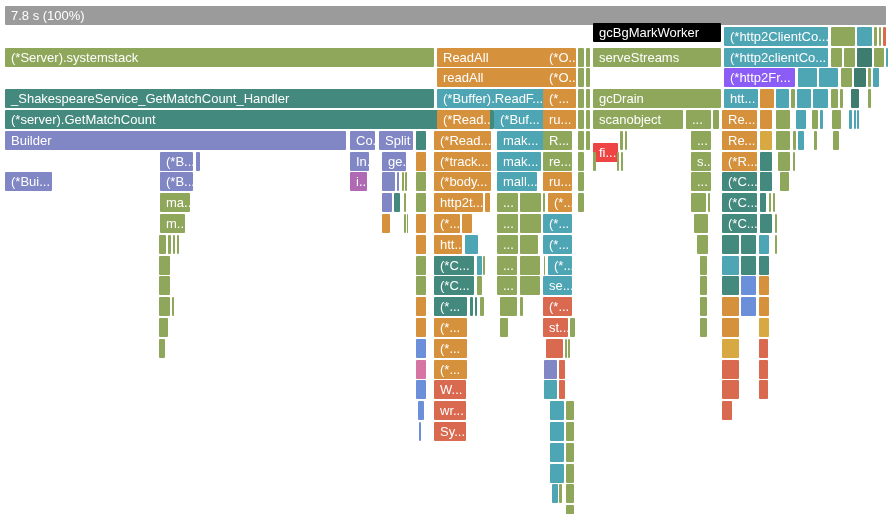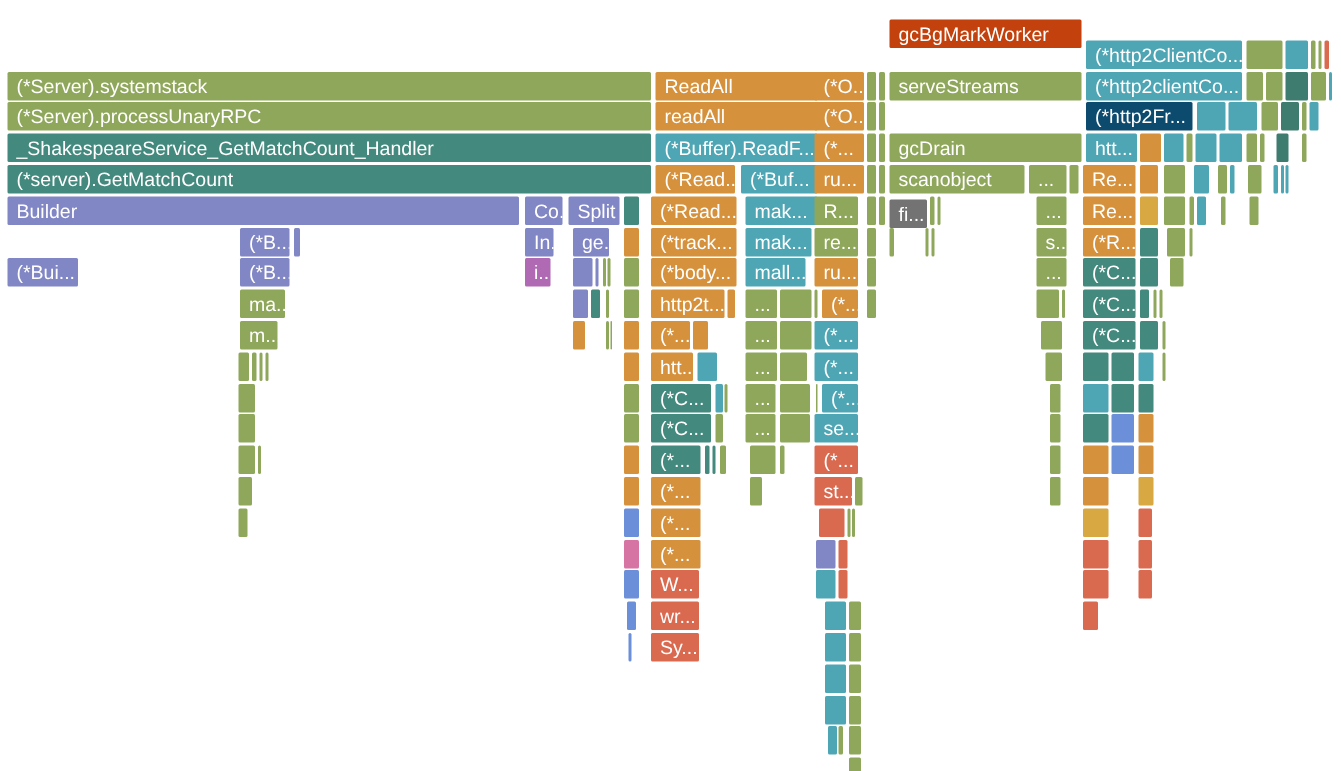--- a/index.html
+++ b/index.html
@@ -13,45 +13,45 @@
     padding-left:6px;box-sizing:border-box;
     border-radius:1px;cursor:pointer;
   }
   .frame.sliver{padding-left:0;}
   .root{left:5px;top:6px;width:881px;background:#9B9B9B;}
 </style>
 </head>
 <body>
 
 <div id="flame">
-    <div class="frame" title="gcBgMarkWorker" style="left: 593px; top: 13px; width: 128px; background: #c2410c;">gcBgMarkWorker</div>
+  <div class="frame root">7.8 s (100%)</div>
+    <div class="frame" title="gcBgMarkWorker" style="left: 593px; top: 23px; width: 128px; background: #000000;">gcBgMarkWorker</div>
     <div class="frame" title="(*http2ClientCo..." style="left: 724px; top: 26.8px; width: 104px; background: rgb(78, 165, 180);">(*http2ClientCo...</div>
     <div class="frame sliver" style="left: 831px; top: 26.8px; width: 24px; background: rgb(143, 167, 91);"></div>
     <div class="frame sliver" style="left: 857px; top: 26.8px; width: 15px; background: rgb(78, 165, 180);"></div>
     <div class="frame sliver" style="left: 874px; top: 26.8px; width: 3px; background: rgb(143, 167, 91);"></div>
     <div class="frame sliver" style="left: 879px; top: 26.8px; width: 2px; background: rgb(143, 167, 91);"></div>
     <div class="frame sliver" style="left: 883px; top: 26.8px; width: 3px; background: rgb(217, 105, 79);"></div>
     <div class="frame" title="(*Server).handleStream" style="left: 5px; top: 47.6px; width: 429px; background: rgb(143, 167, 91);">(*Server).systemstack</div>
     <div class="frame" title="ReadAll" style="left: 437px; top: 47.6px; width: 108px; background: rgb(214, 145, 60);">ReadAll</div>
     <div class="frame" title="(*O..." style="left: 543px; top: 47.6px; width: 33px; background: rgb(214, 145, 60);">(*O...</div>
     <div class="frame sliver" style="left: 578px; top: 47.6px; width: 6px; background: rgb(143, 167, 91);"></div>
     <div class="frame sliver" style="left: 586px; top: 47.6px; width: 4px; background: rgb(143, 167, 91);"></div>
     <div class="frame" title="systemstack" style="left: 593px; top: 47.6px; width: 128px; background: rgb(143, 167, 91);">serveStreams</div>
     <div class="frame" title="(*http2clientCo..." style="left: 724px; top: 47.6px; width: 104px; background: rgb(78, 165, 180);">(*http2clientCo...</div>
     <div class="frame sliver" style="left: 831px; top: 47.6px; width: 11px; background: rgb(143, 167, 91);"></div>
     <div class="frame sliver" style="left: 844px; top: 47.6px; width: 11px; background: rgb(143, 167, 91);"></div>
     <div class="frame sliver" style="left: 857px; top: 47.6px; width: 15px; background: rgb(62, 124, 111);"></div>
     <div class="frame sliver" style="left: 874px; top: 47.6px; width: 10px; background: rgb(143, 167, 91);"></div>
     <div class="frame sliver" style="left: 886px; top: 47.6px; width: 2px; background: rgb(78, 165, 180);"></div>
-    <div class="frame" title="(*Server).processUnaryRPC" style="left: 5px; top: 68.4px; width: 429px; background: rgb(143, 167, 91);">(*Server).processUnaryRPC</div>
     <div class="frame" title="readAll" style="left: 437px; top: 68.4px; width: 108px; background: rgb(214, 145, 60);">readAll</div>
     <div class="frame" title="(*O..." style="left: 543px; top: 68.4px; width: 33px; background: rgb(214, 145, 60);">(*O...</div>
     <div class="frame sliver" style="left: 578px; top: 68.4px; width: 6px; background: rgb(143, 167, 91);"></div>
     <div class="frame sliver" style="left: 586px; top: 68.4px; width: 4px; background: rgb(143, 167, 91);"></div>
-    <div class="frame" title="(*http2Fr..." style="left: 724px; top: 68.4px; width: 71px; background: #0c4a6e;">(*http2Fr...</div>
+    <div class="frame" title="(*http2Fr..." style="left: 724px; top: 68.4px; width: 71px; background: #8b5cf6;">(*http2Fr...</div>
     <div class="frame sliver" style="left: 798px; top: 68.4px; width: 19px; background: rgb(78, 165, 180);"></div>
     <div class="frame sliver" style="left: 819px; top: 68.4px; width: 19px; background: rgb(78, 165, 180);"></div>
     <div class="frame sliver" style="left: 841px; top: 68.4px; width: 11px; background: rgb(143, 167, 91);"></div>
     <div class="frame sliver" style="left: 854px; top: 68.4px; width: 12px; background: rgb(62, 124, 111);"></div>
     <div class="frame sliver" style="left: 868px; top: 68.4px; width: 3px; background: rgb(143, 167, 91);"></div>
     <div class="frame sliver" style="left: 873px; top: 68.4px; width: 6px; background: rgb(78, 165, 180);"></div>
     <div class="frame" title="_ShakespeareService_GetMatchCount_Handler" style="left: 5px; top: 89.2px; width: 429px; background: rgb(67, 137, 125);">_ShakespeareService_GetMatchCount_Handler</div>
     <div class="frame" title="(*Buffer).ReadF..." style="left: 437px; top: 89.2px; width: 108px; background: rgb(78, 165, 180);">(*Buffer).ReadF...</div>
     <div class="frame" title="(*..." style="left: 543px; top: 89.2px; width: 33px; background: rgb(214, 145, 60);">(*...</div>
     <div class="frame sliver" style="left: 578px; top: 89.2px; width: 6px; background: rgb(143, 167, 91);"></div>
@@ -60,21 +60,21 @@
     <div class="frame" title="htt..." style="left: 724px; top: 89.2px; width: 34px; background: rgb(78, 165, 180);">htt...</div>
     <div class="frame sliver" style="left: 760px; top: 89.2px; width: 14px; background: rgb(214, 145, 60);"></div>
     <div class="frame sliver" style="left: 776px; top: 89.2px; width: 13px; background: rgb(78, 165, 180);"></div>
     <div class="frame sliver" style="left: 791px; top: 89.2px; width: 4px; background: rgb(143, 167, 91);"></div>
     <div class="frame sliver" style="left: 797px; top: 89.2px; width: 14px; background: rgb(78, 165, 180);"></div>
     <div class="frame sliver" style="left: 813px; top: 89.2px; width: 15px; background: rgb(78, 165, 180);"></div>
     <div class="frame sliver" style="left: 831px; top: 89.2px; width: 7px; background: rgb(143, 167, 91);"></div>
     <div class="frame sliver" style="left: 840px; top: 89.2px; width: 3px; background: rgb(143, 167, 91);"></div>
     <div class="frame sliver" style="left: 851px; top: 89.2px; width: 8px; background: rgb(62, 124, 111);"></div>
     <div class="frame sliver" style="left: 868px; top: 89.2px; width: 3px; background: rgb(143, 167, 91);"></div>
-    <div class="frame" title="(*server).GetMatchCount" style="left: 5px; top: 110px; width: 429px; background: rgb(67, 137, 125);">(*server).GetMatchCount</div>
+    <div class="frame" title="(*server).GetMatchCount" style="left: 5px; top: 110px; width: 489px; background: rgb(67, 137, 125);">(*server).GetMatchCount</div>
     <div class="frame" title="(*Read..." style="left: 437px; top: 110px; width: 53px; background: rgb(214, 145, 60);">(*Read...</div>
     <div class="frame" title="(*Buf..." style="left: 494px; top: 110px; width: 51px; background: rgb(78, 165, 180);">(*Buf...</div>
     <div class="frame" title="ru..." style="left: 543px; top: 110px; width: 33px; background: rgb(214, 145, 60);">ru...</div>
     <div class="frame sliver" style="left: 578px; top: 110px; width: 6px; background: rgb(143, 167, 91);"></div>
     <div class="frame sliver" style="left: 586px; top: 110px; width: 4px; background: rgb(143, 167, 91);"></div>
     <div class="frame" title="scanobject" style="left: 593px; top: 110px; width: 90px; background: rgb(143, 167, 91);">scanobject</div>
     <div class="frame" title="..." style="left: 686px; top: 110px; width: 25px; background: rgb(143, 167, 91);">...</div>
     <div class="frame sliver" style="left: 713px; top: 110px; width: 6px; background: rgb(143, 167, 91);"></div>
     <div class="frame" title="Re..." style="left: 722px; top: 110px; width: 35px; background: rgb(214, 145, 60);">Re...</div>
     <div class="frame sliver" style="left: 760px; top: 110px; width: 12px; background: rgb(214, 145, 60);"></div>
@@ -88,21 +88,21 @@
     <div class="frame sliver" style="left: 857px; top: 110px; width: 2px; background: rgb(78, 165, 180);"></div>
     <div class="frame" title="ToLower" style="left: 5px; top: 130.8px; width: 341px; background: rgb(129, 134, 196);">Builder</div>
     <div class="frame" title="Co..." style="left: 350px; top: 130.8px; width: 25px; background: rgb(129, 134, 196);">Co...</div>
     <div class="frame" title="Split" style="left: 379px; top: 130.8px; width: 34px; background: rgb(129, 134, 196);">Split</div>
     <div class="frame sliver" style="left: 416px; top: 130.8px; width: 10px; background: rgb(67, 137, 125);"></div>
     <div class="frame" title="(*Read..." style="left: 434px; top: 130.8px; width: 57px; background: rgb(214, 145, 60);">(*Read...</div>
     <div class="frame" title="mak..." style="left: 497px; top: 130.8px; width: 48px; background: rgb(78, 165, 180);">mak...</div>
     <div class="frame" title="R..." style="left: 543px; top: 130.8px; width: 29px; background: rgb(143, 167, 91);">R...</div>
     <div class="frame sliver" style="left: 578px; top: 130.8px; width: 6px; background: rgb(143, 167, 91);"></div>
     <div class="frame sliver" style="left: 586px; top: 130.8px; width: 4px; background: rgb(143, 167, 91);"></div>
-    <div class="frame" title="fi..." style="left: 593px; top: 133px; width: 25px; background: #737373;">fi...</div>
+    <div class="frame" title="fi..." style="left: 593px; top: 143px; width: 25px; background: #ef4444;">fi...</div>
     <div class="frame sliver" style="left: 620px; top: 130.8px; width: 3px; background: rgb(143, 167, 91);"></div>
     <div class="frame sliver" style="left: 625px; top: 130.8px; width: 2px; background: rgb(143, 167, 91);"></div>
     <div class="frame" title="..." style="left: 691px; top: 130.8px; width: 20px; background: rgb(143, 167, 91);">...</div>
     <div class="frame" title="Re..." style="left: 722px; top: 130.8px; width: 35px; background: rgb(214, 145, 60);">Re...</div>
     <div class="frame sliver" style="left: 760px; top: 130.8px; width: 12px; background: rgb(216, 168, 67);"></div>
     <div class="frame sliver" style="left: 776px; top: 130.8px; width: 14px; background: rgb(143, 167, 91);"></div>
     <div class="frame sliver" style="left: 793px; top: 130.8px; width: 3px; background: rgb(143, 167, 91);"></div>
     <div class="frame sliver" style="left: 798px; top: 130.8px; width: 6px; background: rgb(78, 165, 180);"></div>
     <div class="frame sliver" style="left: 814px; top: 130.8px; width: 3px; background: rgb(143, 167, 91);"></div>
     <div class="frame sliver" style="left: 833px; top: 130.8px; width: 6px; background: rgb(143, 167, 91);"></div>

